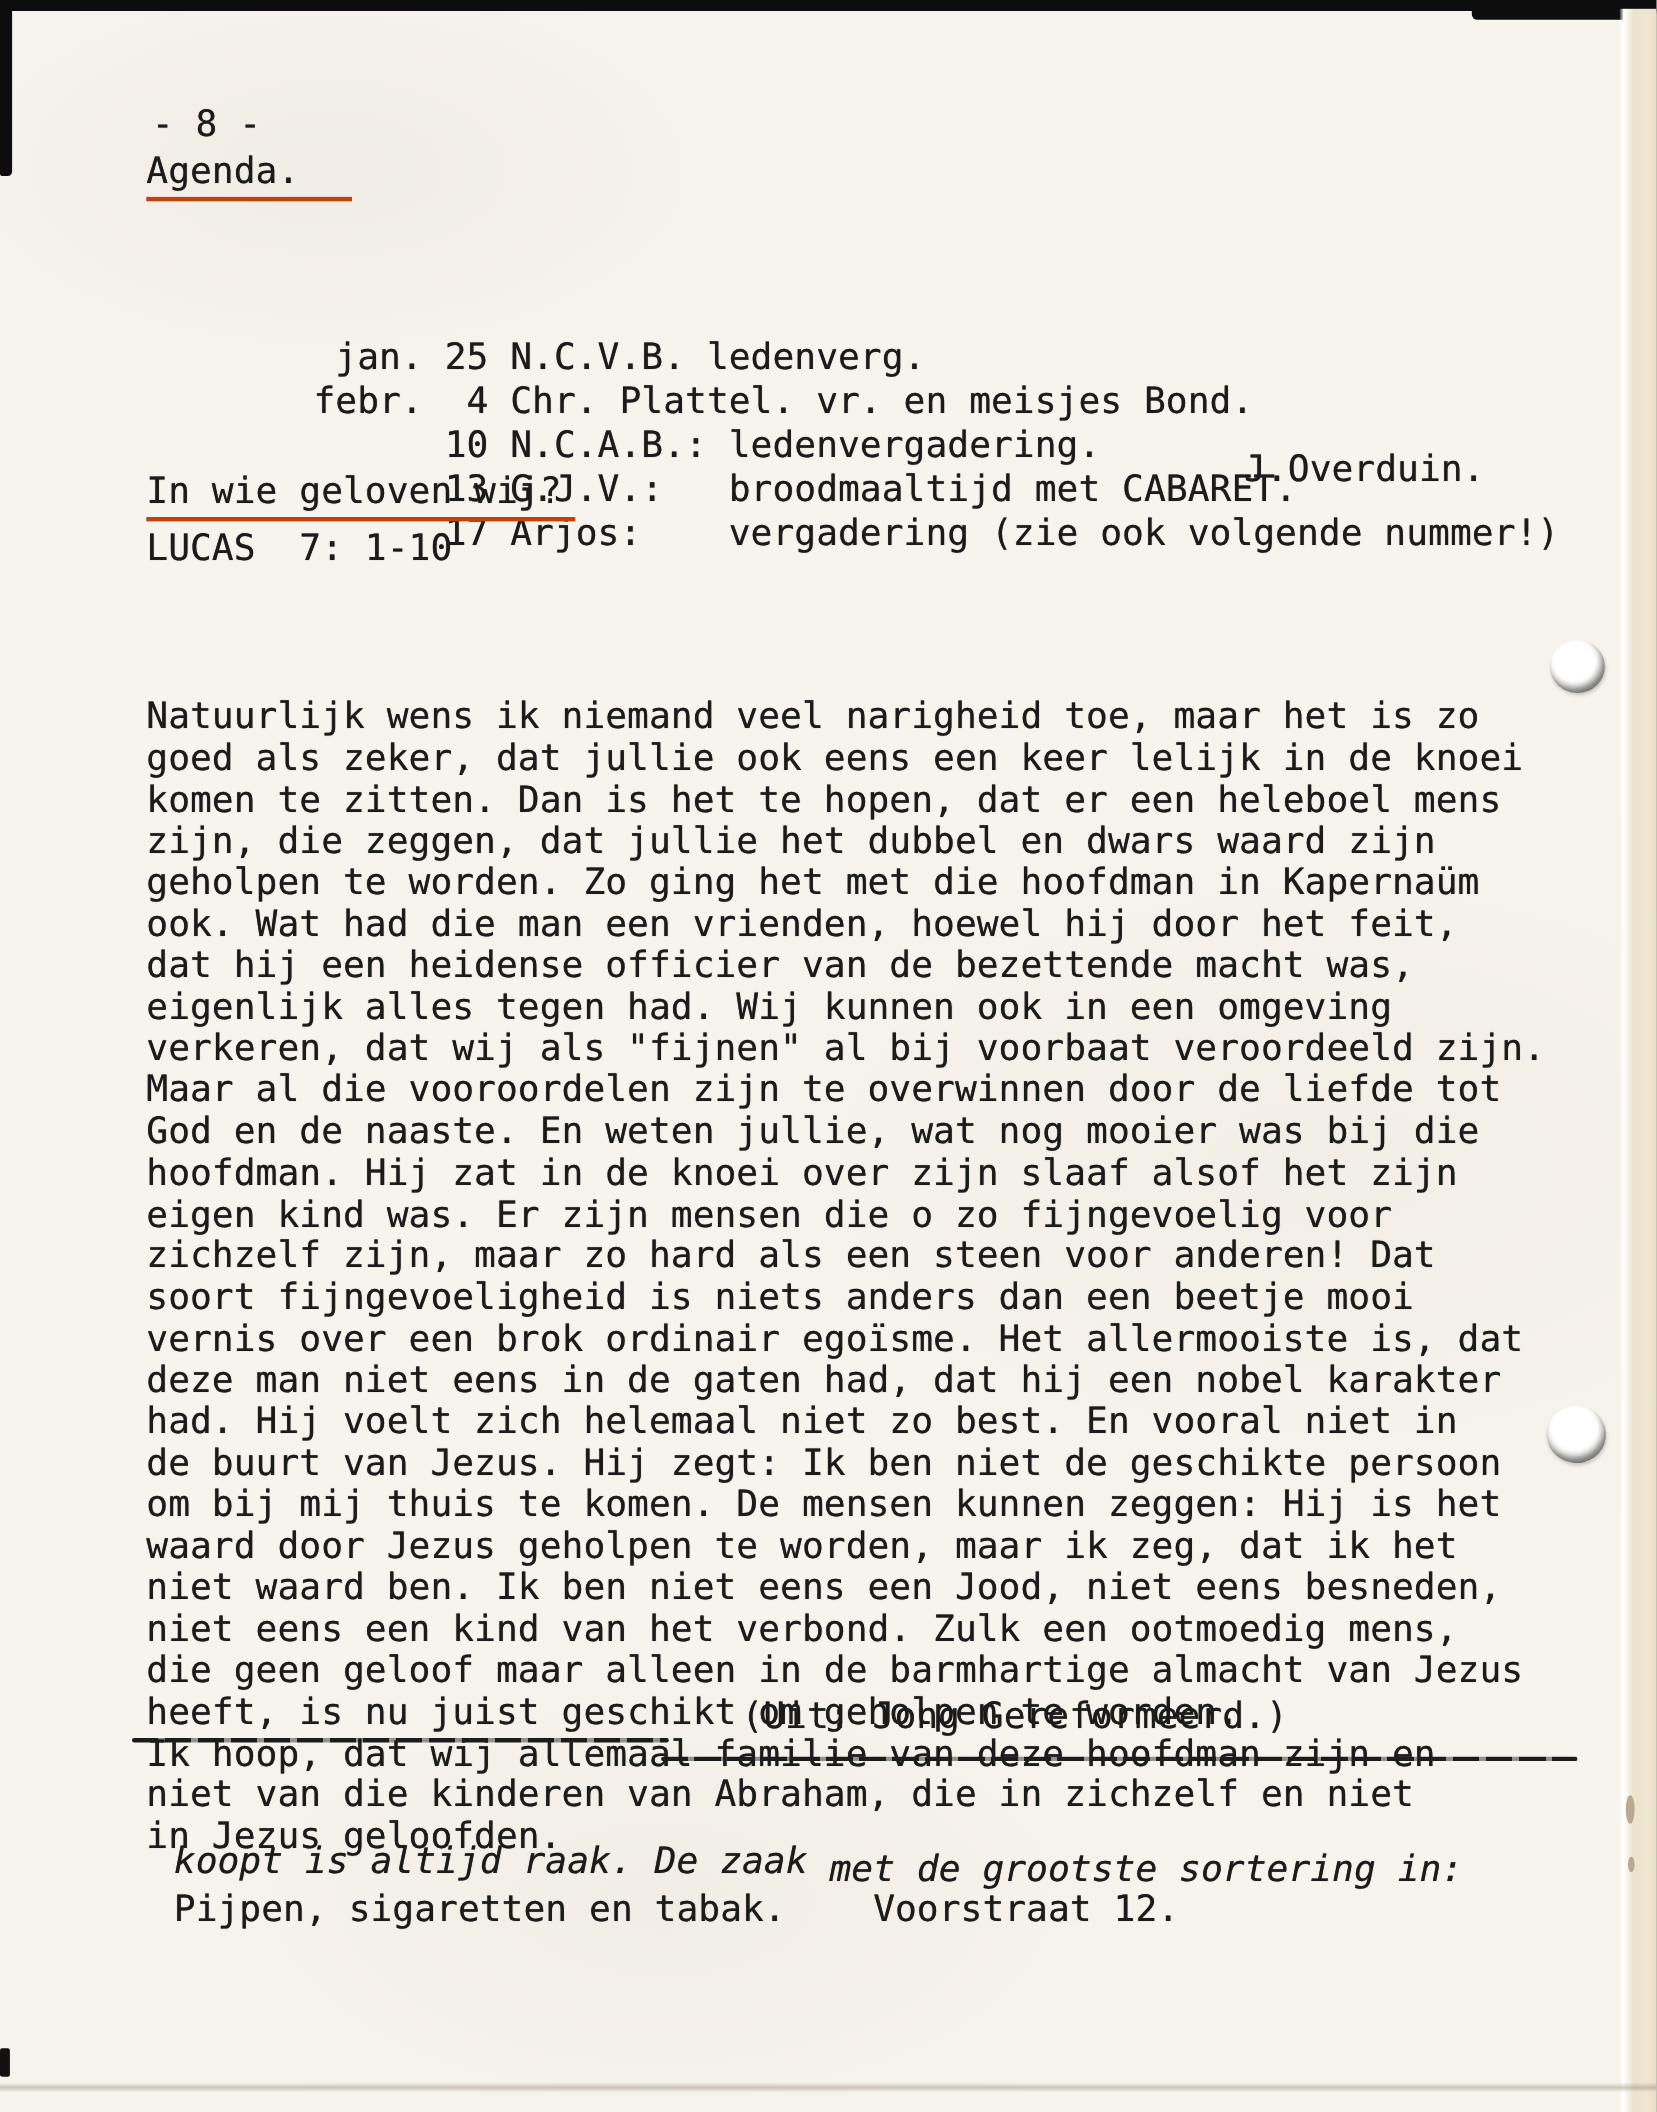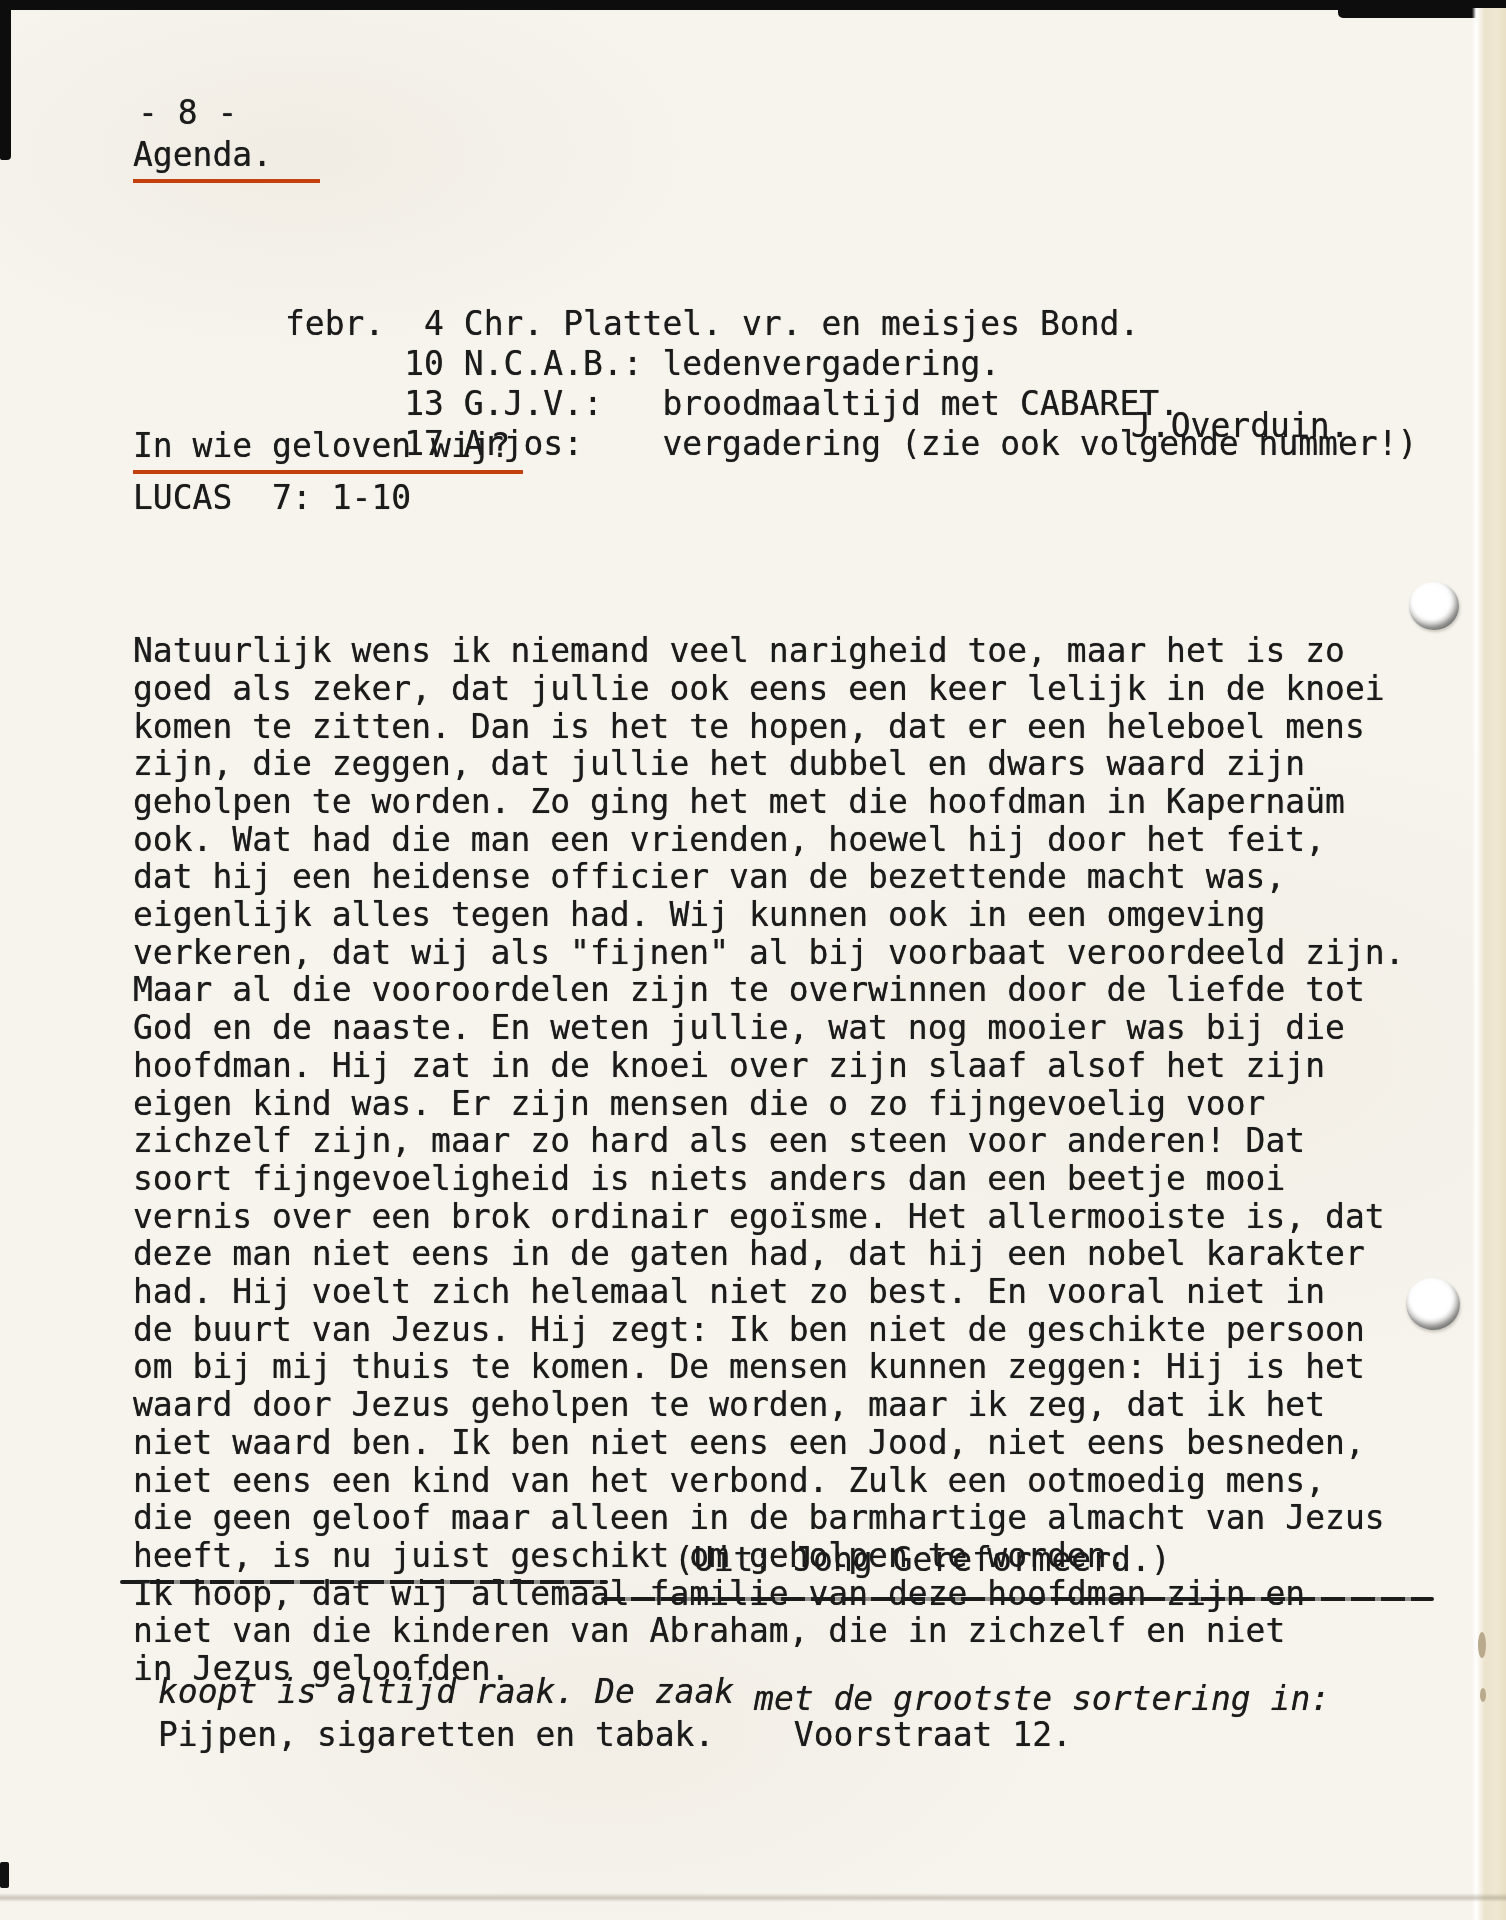--- a/index.html
+++ b/index.html
@@ -78,21 +78,21 @@
 
 <div class="page">
   <div class="paper-tone"></div>
 
   <div class="tw page-number">- 8 -</div>
 
   <div class="tw heading agenda-heading">Agenda.</div>
 
   <div class="tw agenda-block">
     
-  <div class="tline">febr.  4 Chr. Plattel. vr. en meisjes Bond.</div><div class="tline">      10 N.C.A.B.: ledenvergadering.</div><div class="tline">      13 G.J.V.:   broodmaaltijd met CABARET.</div><div class="tline">      17 Arjos:    vergadering (zie ook volgende nummer!)</div></div>
+  <div class="tline"> jan. 25 N.C.V.B. ledenverg.</div><div class="tline">febr.  4 Chr. Plattel. vr. en meisjes Bond.</div><div class="tline">      10 N.C.A.B.: ledenvergadering.</div><div class="tline">      13 G.J.V.:   broodmaaltijd met CABARET.</div><div class="tline">      17 Arjos:    vergadering (zie ook volgende nummer!)</div></div>
 
   <div class="tw signature">J.Overduin.</div>
 
   <div class="tw heading article-heading">In wie geloven wij?</div>
 
   <div class="tw scripture">LUCAS  7: 1-10</div>
 
   <div class="tw article-body">
     
   <div class="tline">Natuurlijk wens ik niemand veel narigheid toe, maar het is zo</div><div class="tline">goed als zeker, dat jullie ook eens een keer lelijk in de knoei</div><div class="tline">komen te zitten. Dan is het te hopen, dat er een heleboel mens</div><div class="tline">zijn, die zeggen, dat jullie het dubbel en dwars waard zijn</div><div class="tline">geholpen te worden. Zo ging het met die hoofdman in Kapernaüm</div><div class="tline">ook. Wat had die man een vrienden, hoewel hij door het feit,</div><div class="tline">dat hij een heidense officier van de bezettende macht was,</div><div class="tline">eigenlijk alles tegen had. Wij kunnen ook in een omgeving</div><div class="tline">verkeren, dat wij als "fijnen" al bij voorbaat veroordeeld zijn.</div><div class="tline">Maar al die vooroordelen zijn te overwinnen door de liefde tot</div><div class="tline">God en de naaste. En weten jullie, wat nog mooier was bij die</div><div class="tline">hoofdman. Hij zat in de knoei over zijn slaaf alsof het zijn</div><div class="tline">eigen kind was. Er zijn mensen die o zo fijngevoelig voor</div><div class="tline">zichzelf zijn, maar zo hard als een steen voor anderen! Dat</div><div class="tline">soort fijngevoeligheid is niets anders dan een beetje mooi</div><div class="tline">vernis over een brok ordinair egoïsme. Het allermooiste is, dat</div><div class="tline">deze man niet eens in de gaten had, dat hij een nobel karakter</div><div class="tline">had. Hij voelt zich helemaal niet zo best. En vooral niet in</div><div class="tline">de buurt van Jezus. Hij zegt: Ik ben niet de geschikte persoon</div><div class="tline">om bij mij thuis te komen. De mensen kunnen zeggen: Hij is het</div><div class="tline">waard door Jezus geholpen te worden, maar ik zeg, dat ik het</div><div class="tline">niet waard ben. Ik ben niet eens een Jood, niet eens besneden,</div><div class="tline">niet eens een kind van het verbond. Zulk een ootmoedig mens,</div><div class="tline">die geen geloof maar alleen in de barmhartige almacht van Jezus</div><div class="tline">heeft, is nu juist geschikt om geholpen te worden.</div><div class="tline">Ik hoop, dat wij allemaal familie van deze hoofdman zijn en</div><div class="tline">niet van die kinderen van Abraham, die in zichzelf en niet</div><div class="tline">in Jezus geloofden.</div></div>

